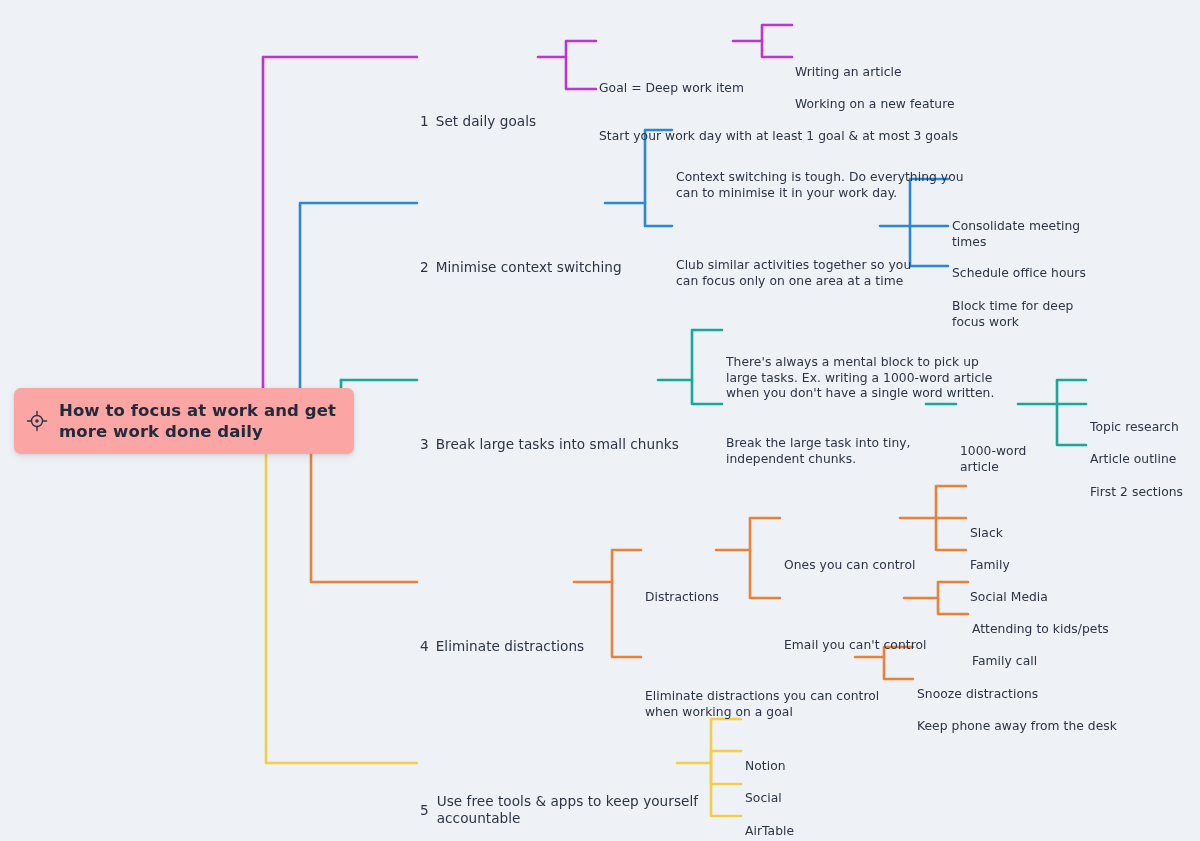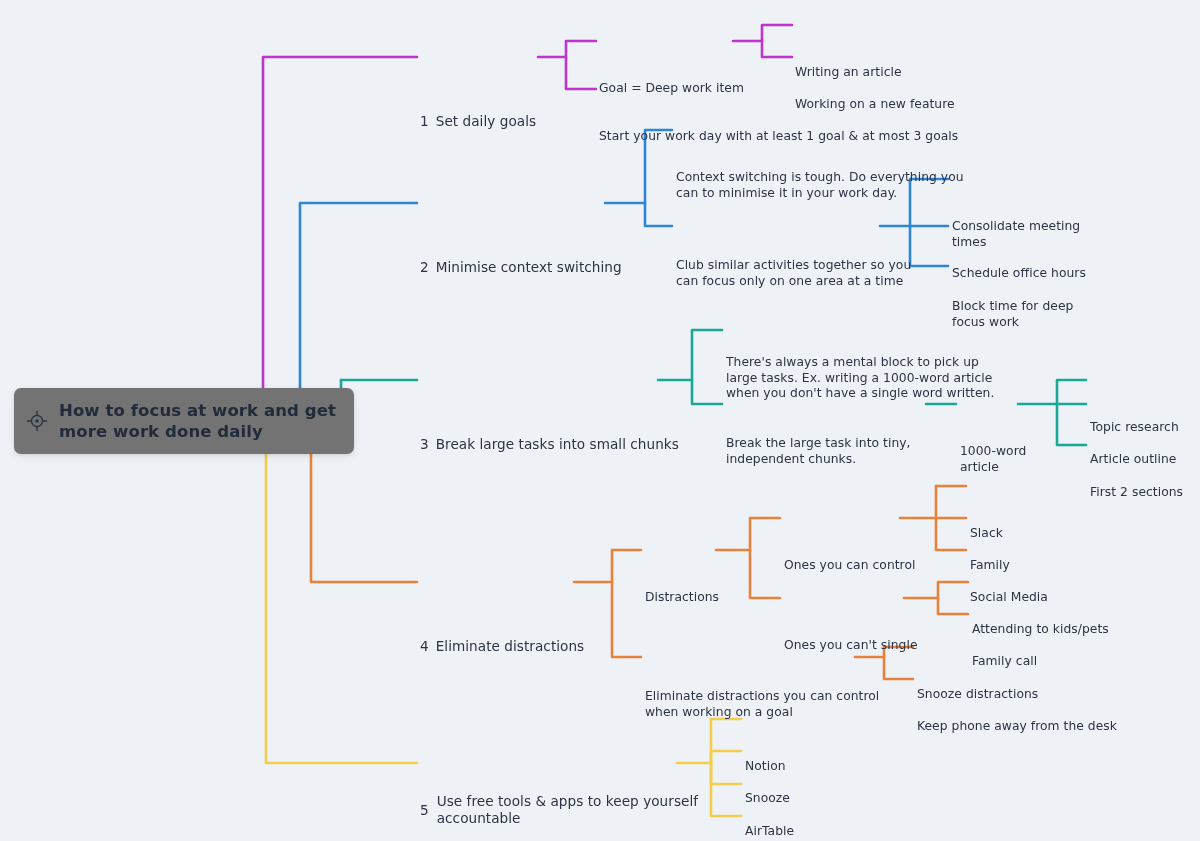--- a/index.html
+++ b/index.html
@@ -39,21 +39,21 @@
     align-items:center;
   }
   .node.l1.twoline .num{margin-right:8px;}
 
   
   #root-card{
     position:absolute;
     left:14px;top:388px;
     width:340px;
     min-height:64px;
-    background:#737373;
+    background:#fca5a5;
     border-radius:7px;
     box-shadow:0 1px 3px rgba(30,40,60,.10),0 3px 10px rgba(30,40,60,.07);
     display:flex;
     align-items:center;
     padding:12px 14px 12px 12px;
     box-sizing:border-box;
     z-index:5;
   }
   #root-card .tgt{
     flex:0 0 auto;
@@ -181,30 +181,30 @@
   <div class="node" style="left:1090px;top:438px;text-align:right;">First 2 sections</div>
 
   <div class="node l1" style="left:420px;top:574px;">
     <span class="num">4</span><span>Eliminate distractions</span>
   </div>
   <div class="node" style="left:645px;top:543px;">Distractions</div>
   <div class="node" style="left:784px;top:511px;">Ones you can control</div>
   <div class="node" style="left:970px;top:479px;">Slack</div>
   <div class="node" style="left:970px;top:511px;">Family</div>
   <div class="node" style="left:970px;top:543px;">Social Media</div>
-  <div class="node" style="left:784px;top:591px;">Ones you can't single</div>
+  <div class="node" style="left:784px;top:591px;">Email you can't control</div>
   <div class="node" style="left:972px;top:575px;">Attending to kids/pets</div>
   <div class="node" style="left:972px;top:607px;">Family call</div>
   <div class="node" style="left:645px;top:642px;">Eliminate distractions you can control
 when working on a goal</div>
   <div class="node" style="left:917px;top:640px;">Snooze distractions</div>
   <div class="node" style="left:917px;top:672px;">Keep phone away from the desk</div>
 
   <div class="node l1 twoline" style="left:420px;top:746px;">
     <span class="num">5</span><span style="white-space:pre-line;">Use free tools &amp; apps to keep yourself
 accountable</span>
   </div>
   <div class="node" style="left:745px;top:712px;">Notion</div>
-  <div class="node" style="left:745px;top:744px;">Snooze</div>
+  <div class="node" style="left:745px;top:744px;">Social</div>
   <div class="node" style="left:745px;top:777px;">AirTable</div>
   <div class="node" style="left:745px;top:809px;">Slite</div>
 
 </div>
 
 </body></html>

